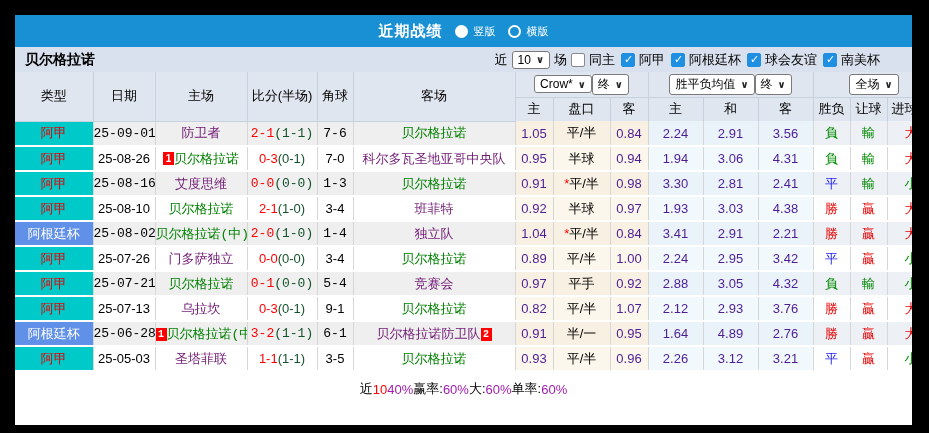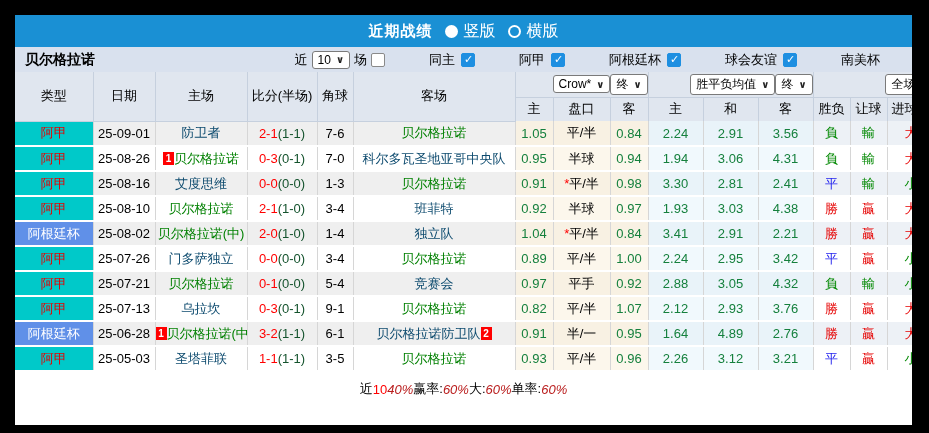--- a/index.html
+++ b/index.html
@@ -9,77 +9,77 @@
     background: #fff; overflow: hidden; }
 
   
   .titlebar { height: 32px; background: #1a90d4; display: flex; align-items: center;
     justify-content: center; gap: 6px; color: #fff; }
   .titlebar .title { font-size: 15px; font-weight: bold; letter-spacing: 1px; }
   .radio { width: 13px; height: 13px; border-radius: 50%; display: inline-block;
     background: #fff; margin-left: 6px; position: relative; cursor: pointer; }
   .radio.unchecked::after { content: ""; position: absolute; left: 2px; top: 2px;
     width: 9px; height: 9px; border-radius: 50%; background: #1a90d4; }
-  .radio-label { font-size: 16px; }
+  .radio-label { font-size: 11px; }
 
   
   .teambar { height: 25px; background: #d9e1ee; display: flex; align-items: center;
     font-size: 13px; color: #000; }
   .teambar .team-name { font-weight: bold; font-size: 14px; margin-left: 10px; }
   .teambar .filters { margin-left: auto; margin-right: 30px; display: flex;
     align-items: center; gap: 4px; }
   .select-chip { display: inline-flex; align-items: center; gap: 5px; background: #fff;
     border: 1px solid #7a7a7a; border-radius: 3px; padding: 1px 5px; font-size: 12px;
     cursor: pointer; white-space: nowrap; }
   .select-chip .caret { font-size: 10px; font-weight: bold; color: #222; }
   .checkbox { width: 14px; height: 14px; display: inline-block; border: 1px solid #8a8a8a;
     background: #fff; border-radius: 2px; position: relative; cursor: pointer; }
   .checkbox.checked { background: #1e8fe1; border-color: #1e8fe1; }
   .checkbox.checked::after { content: "\2713"; position: absolute; left: 2px; top: -1px;
     color: #fff; font-size: 11px; font-weight: bold; }
-  .cb-label { margin-right: 2px; margin-left: 40px; }
+  .cb-label { margin-right: 2px; }
 
   
   table { border-collapse: collapse; table-layout: fixed; width: 920px; font-size: 13px; }
   th, td { text-align: center; overflow: hidden; white-space: nowrap; }
   thead th { background: #e0e6ef; color: #000; font-weight: normal;
     border-right: 1px solid #c6d0de; height: 24px; }
   thead tr.dropdown-row th { border-bottom: 1px solid #c6d0de; height: 25px; }
   thead th.rowspan2 { border-bottom: none; }
-  .chip-wrap { display: flex; justify-content: flex-end; align-items: center; gap: 0; }
+  .chip-wrap { display: flex; justify-content: center; align-items: center; gap: 0; }
   tbody td { height: 25px; border-right: 1px solid #d6d6d6; border-bottom: 2px solid #fff; }
-  tbody tr.odd td.c-plain { background: #efefef; }
+  tbody tr.odd td.c-plain { background: #efefef; font-family: Liberation Mono, monospace; }
   tbody tr.even td.c-plain { background: #ffffff; }
   tbody tr.odd td.c-cream { background: #f8f1e3; }
   tbody tr.even td.c-cream { background: #fcf7ec; }
   tbody tr.odd td.c-blue { background: #e9f3f9; }
   tbody tr.even td.c-blue { background: #f1f9fd; margin-left: 20px; }
   tbody tr.odd td.c-res { background: #edf1f6; }
   tbody tr.even td.c-res { background: #ffffff; }
   td.c-type.league { background: #00c9c9; color: #e60000; }
   td.c-type.cup { background: #6090e8; color: #ffffff; }
   .team-green { color: #008000; }
-  .team-black { color: #0c4a6e; }
+  .team-black { color: #701a75; }
   .score-ft { color: #ff0000; }
   .score-ht { color: #14532d; }
-  .odds-num { color: #15803d; }
+  .odds-num { color: #4c1d95; }
   .star { color: #ff0000; }
   .red-badge { display: inline-block; background: #ff0000; color: #fff; font-size: 10px;
     font-weight: bold; width: 11px; height: 13px; line-height: 13px; text-align: center;
     vertical-align: 1px; }
   .res-red { color: #e60000; }
   .res-green { color: #008800; }
   .res-blue { color: #2222ee; }
 
   
   .summary { height: 34px; display: flex; align-items: center; justify-content: center;
     font-size: 13px; background: #fff; }
   .sum-black { color: #000; }
   .sum-red { color: #ff0000; }
-  .sum-blue { color: #b91c1c; font-style: italic; }
+  .sum-blue { color: #a21caf; }
 </style>
 </head>
 <body>
 
 <div class="window">
 
   <div class="titlebar">
     <span class="title">近期战绩</span>
     <span class="radio"></span>
     <span class="radio-label">竖版</span>

